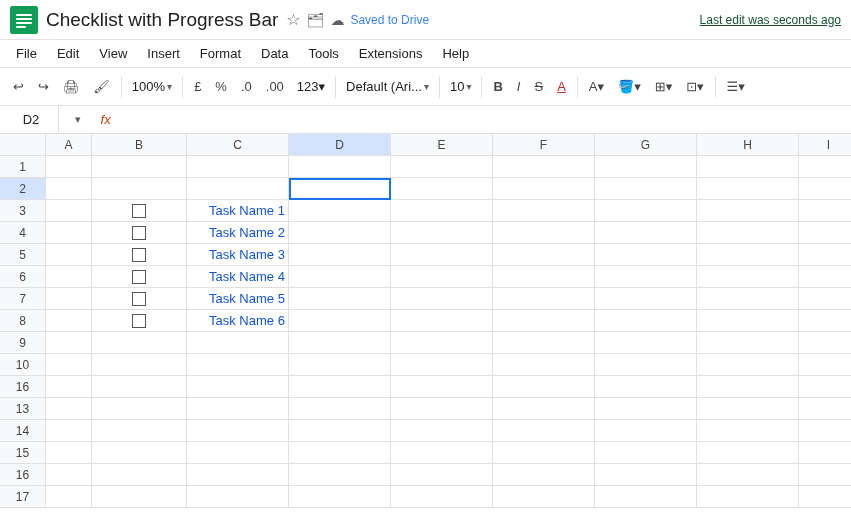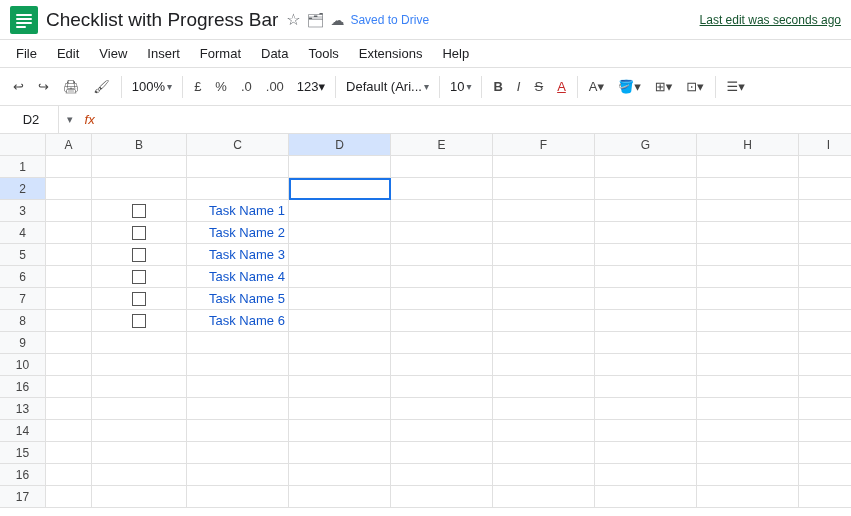--- a/index.html
+++ b/index.html
@@ -102,21 +102,21 @@
     }
     .chevron { font-size: 10px; color: #5f6368; }
 
     
     #formula-bar {
       display: flex;
       align-items: center;
       height: 28px;
       border-bottom: 1px solid #e0e0e0;
       padding: 0 4px;
-      gap: 8px;
+      gap: 16px;
     }
     #cell-ref {
       width: 55px;
       font-size: 13px;
       text-align: center;
       color: #202124;
       border-right: 1px solid #e0e0e0;
       height: 100%;
       display: flex;
       align-items: center;

